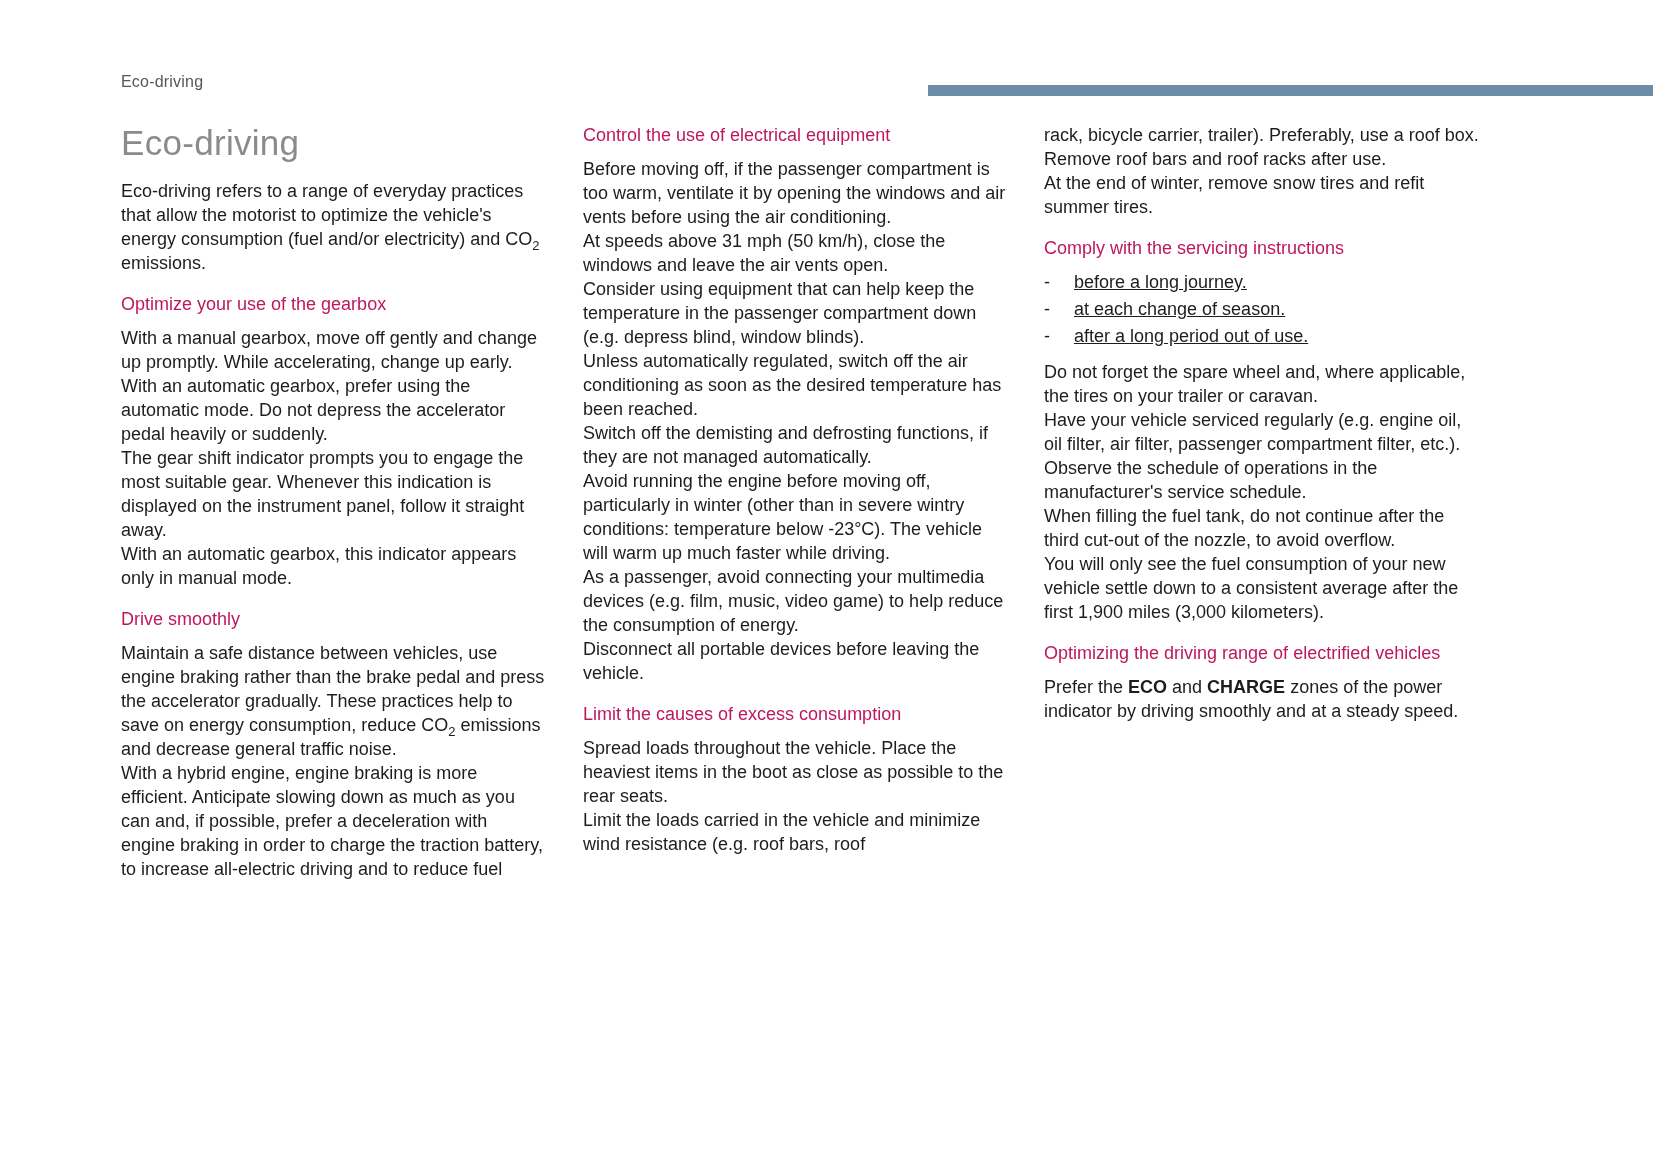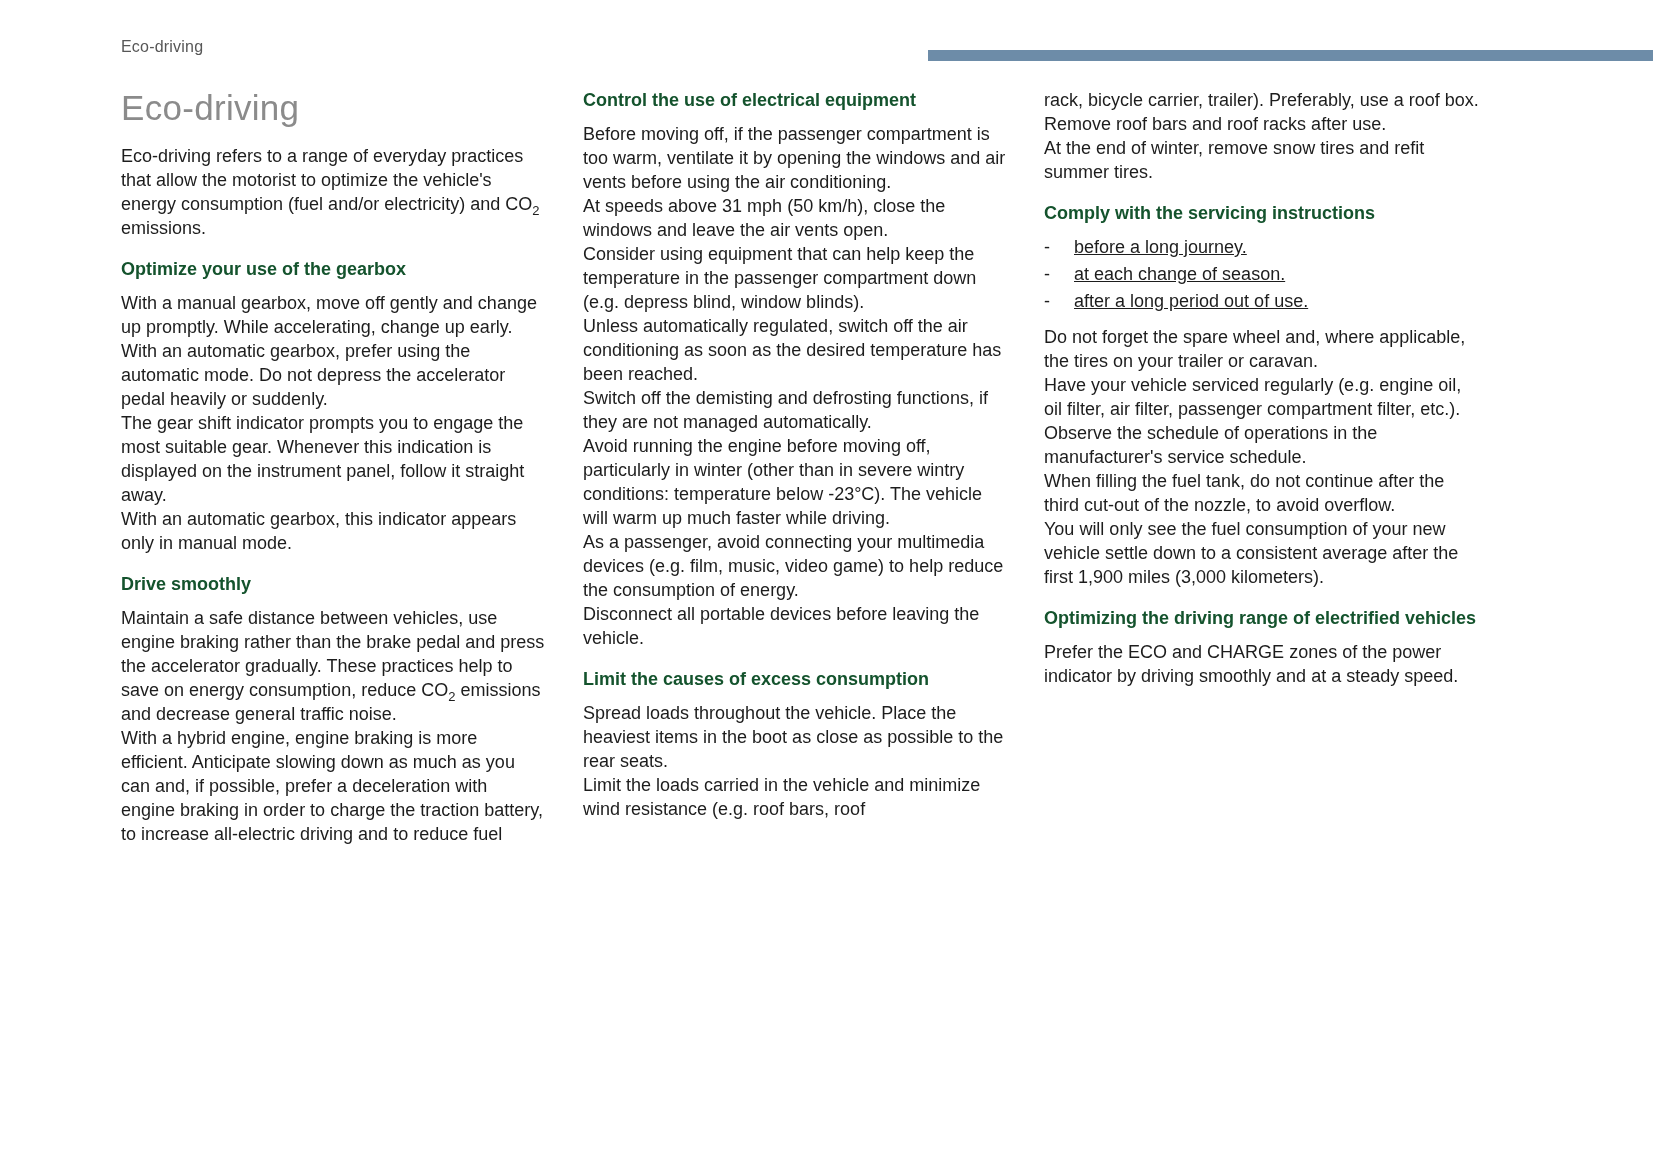--- a/index.html
+++ b/index.html
@@ -3,21 +3,21 @@
 <meta charset="utf-8">
 <style>
   * { box-sizing: border-box; }
   html, body { margin: 0; padding: 0; }
   body {
     width: 1653px; height: 1165px;
     background: #ffffff;
     font-family: "Liberation Sans", sans-serif;
     color: #1d1d1d;
   }
-  .page { position: relative; width: 1653px; height: 848px; overflow: hidden; background: #fff; }
+  .page { position: relative; width: 1653px; height: 848px; overflow: hidden; background: #fff; margin-top: 35px; }
 
   .running-header {
     position: absolute; left: 121px; top: 38px;
     font-size: 16px; color: #575757; letter-spacing: 0.2px;
   }
   .accent-bar {
     position: absolute; left: 928px; top: 50px;
     width: 725px; height: 11px;
     background: #6d8ca8;
   }
@@ -31,28 +31,28 @@
   .col-1 { width: 428px; margin-right: 33px; }
   .col-2 { width: 436px; }
   .col > :first-child { margin-top: 0; }
 
   .page-title {
     font-size: 35px; line-height: 40px; font-weight: 400;
     color: #8b8b8b; margin: 0 0 16px 0; letter-spacing: 0.3px;
   }
 
   .h {
-    font-size: 18px; line-height: 24px; font-weight: 700;
-    color: #14532d; margin: 17px 0 10px 0;
+    font-size: 18px; line-height: 24px; font-weight: 400;
+    color: #be185d; margin: 17px 0 10px 0;
   }
 
   .para { margin: 0; }
   .line { margin: 0; }
   sub.seg-sub { font-size: 13px; line-height: 0; }
-  .seg-b { font-weight: 400; }
+  .seg-b { font-weight: 700; }
 
   .bullets { margin: 10px 0 12px 0; }
   .bullet { display: flex; margin: 3px 0; }
   .dash { flex: 0 0 30px; width: 30px; }
   .bullet-text { flex: 1; text-decoration: underline; }
 
   .page-number {
     position: absolute; left: 52px; top: 1050px;
     font-size: 17px; font-weight: 700; color: #2b2b2b;
   }

